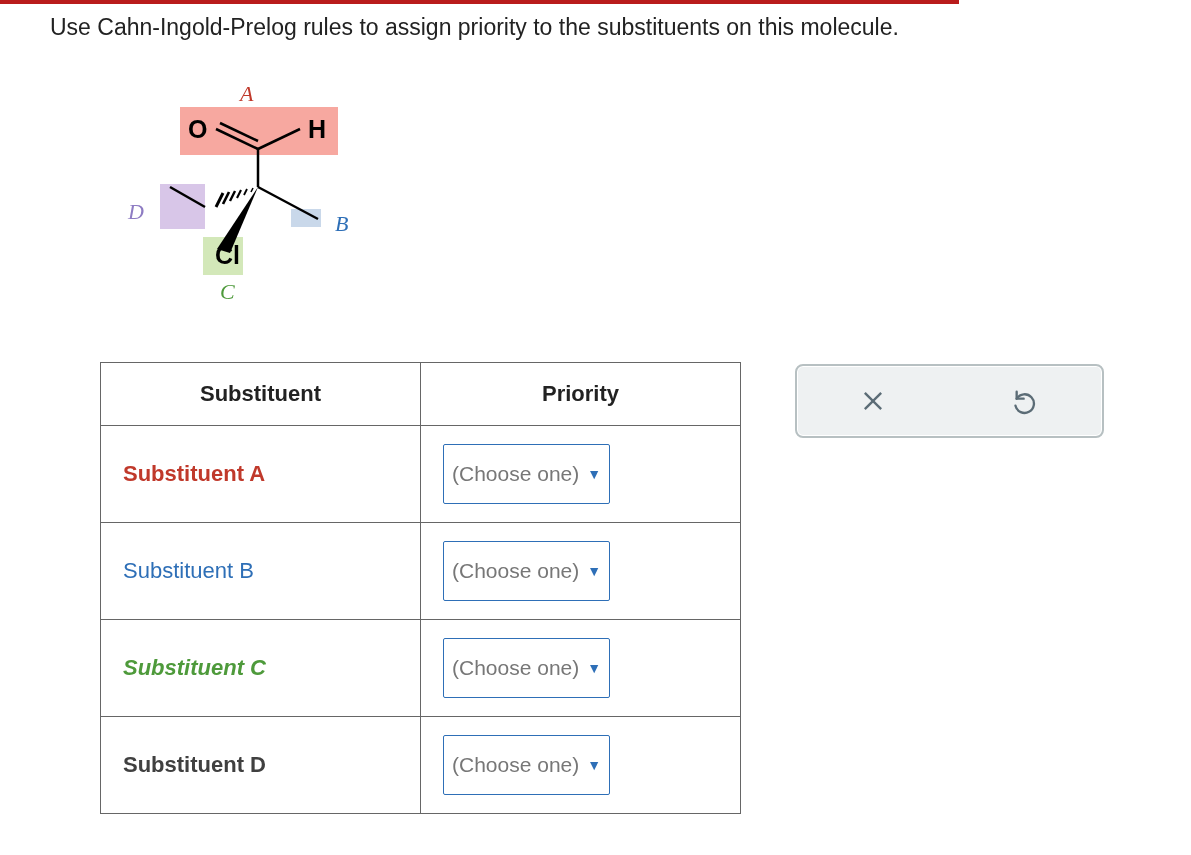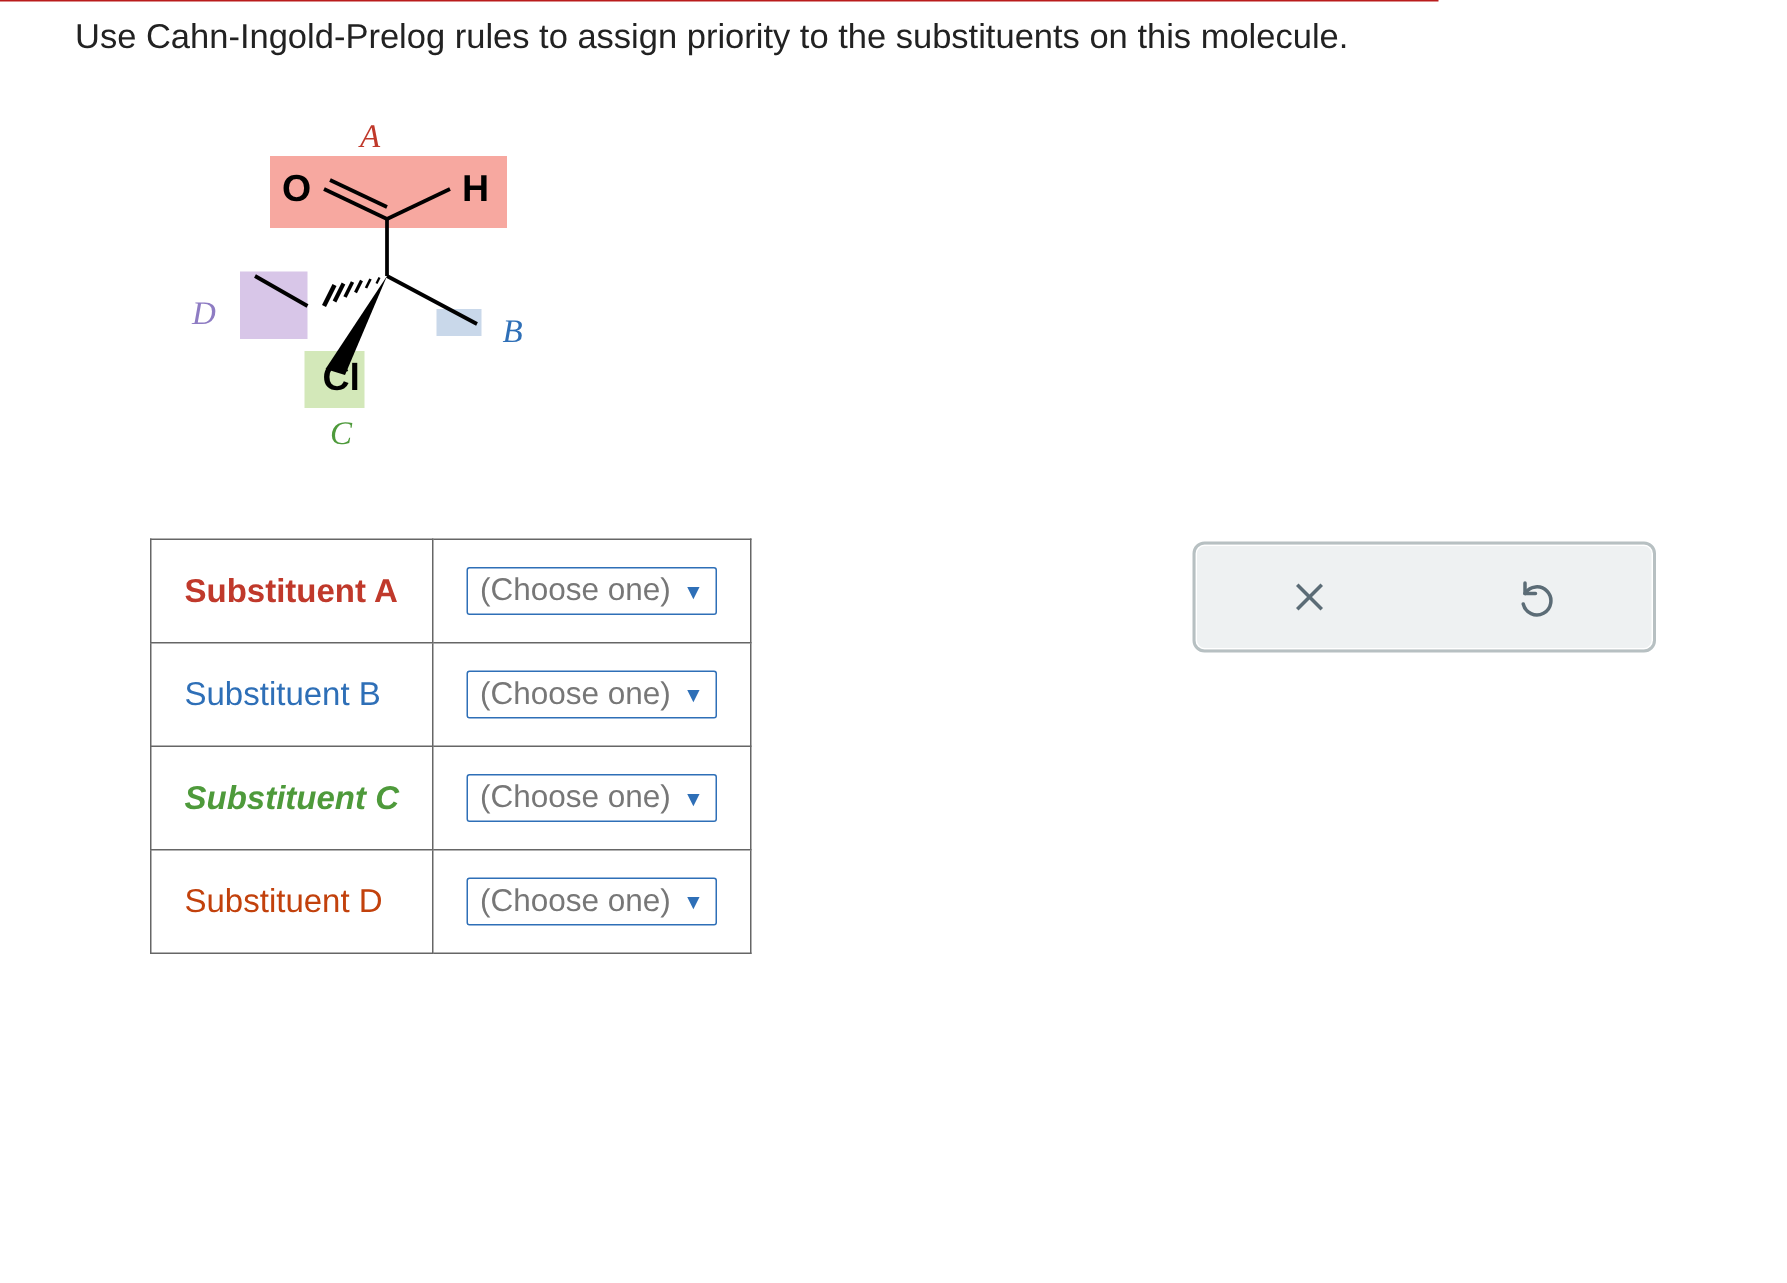--- a/index.html
+++ b/index.html
@@ -7,21 +7,21 @@
     margin: 0;
     padding: 0;
     background: #fff;
     color: #222;
     width: 1191px;
   }
   .container {
     position: relative;
     width: 959px;
     height: 855px;
-    border-top: 1px solid #b91c1c;
+    border-top: 4px solid #b91c1c;
     box-sizing: border-box;
   }
   .question-text {
     position: absolute;
     top: 10px;
     left: 50px;
     right: 10px;
     font-size: 23px;
     color: #222;
   }
@@ -105,27 +105,27 @@
   .prio-table th {
     font-weight: bold;
     text-align: center;
     color: #222;
   }
   .prio-table th.col1 { width: 275px; }
   .prio-table th.col2 { width: 275px; }
   .sub-A { color: #c0392b; font-weight: bold; margin-top: 15px; }
   .sub-B { color: #2e6fb7; font-weight: normal; }
   .sub-C { color: #4e9a3b; font-weight: bold; font-style: italic; }
-  .sub-D { color: #c2410c; font-weight: normal; }
+  .sub-D { color: #404040; font-weight: bold; }
   .dropdown {
     display: inline-flex;
     align-items: center;
     border: 1.5px solid #2e6fb7;
     border-radius: 2px;
-    padding: 3px 8px;
+    padding: 17px 8px;
     color: #777;
     font-size: 21px;
     cursor: pointer;
     background: #fff;
   }
   .dropdown .arrow {
     margin-left: 8px;
     color: #2e6fb7;
     font-size: 14px;
   }
@@ -205,20 +205,24 @@
     <div class="atom" style="top:162px;left:105px">Cl</div>
 
     <div class="label label-A">A</div>
     <div class="label label-B">B</div>
     <div class="label label-C">C</div>
     <div class="label label-D">D</div>
   </div>
 
   <table class="prio-table">
     <tbody>
+        <tr>
+      <th class="col1">Substituent</th>
+      <th class="col2">Priority</th>
+    </tr>
     <tr>
       <td class="sub-A">Substituent A</td>
       <td>
         <span class="dropdown">
           <span>(Choose one)</span>
           <span class="arrow">▼</span>
         </span>
       </td>
     </tr>
     <tr>

